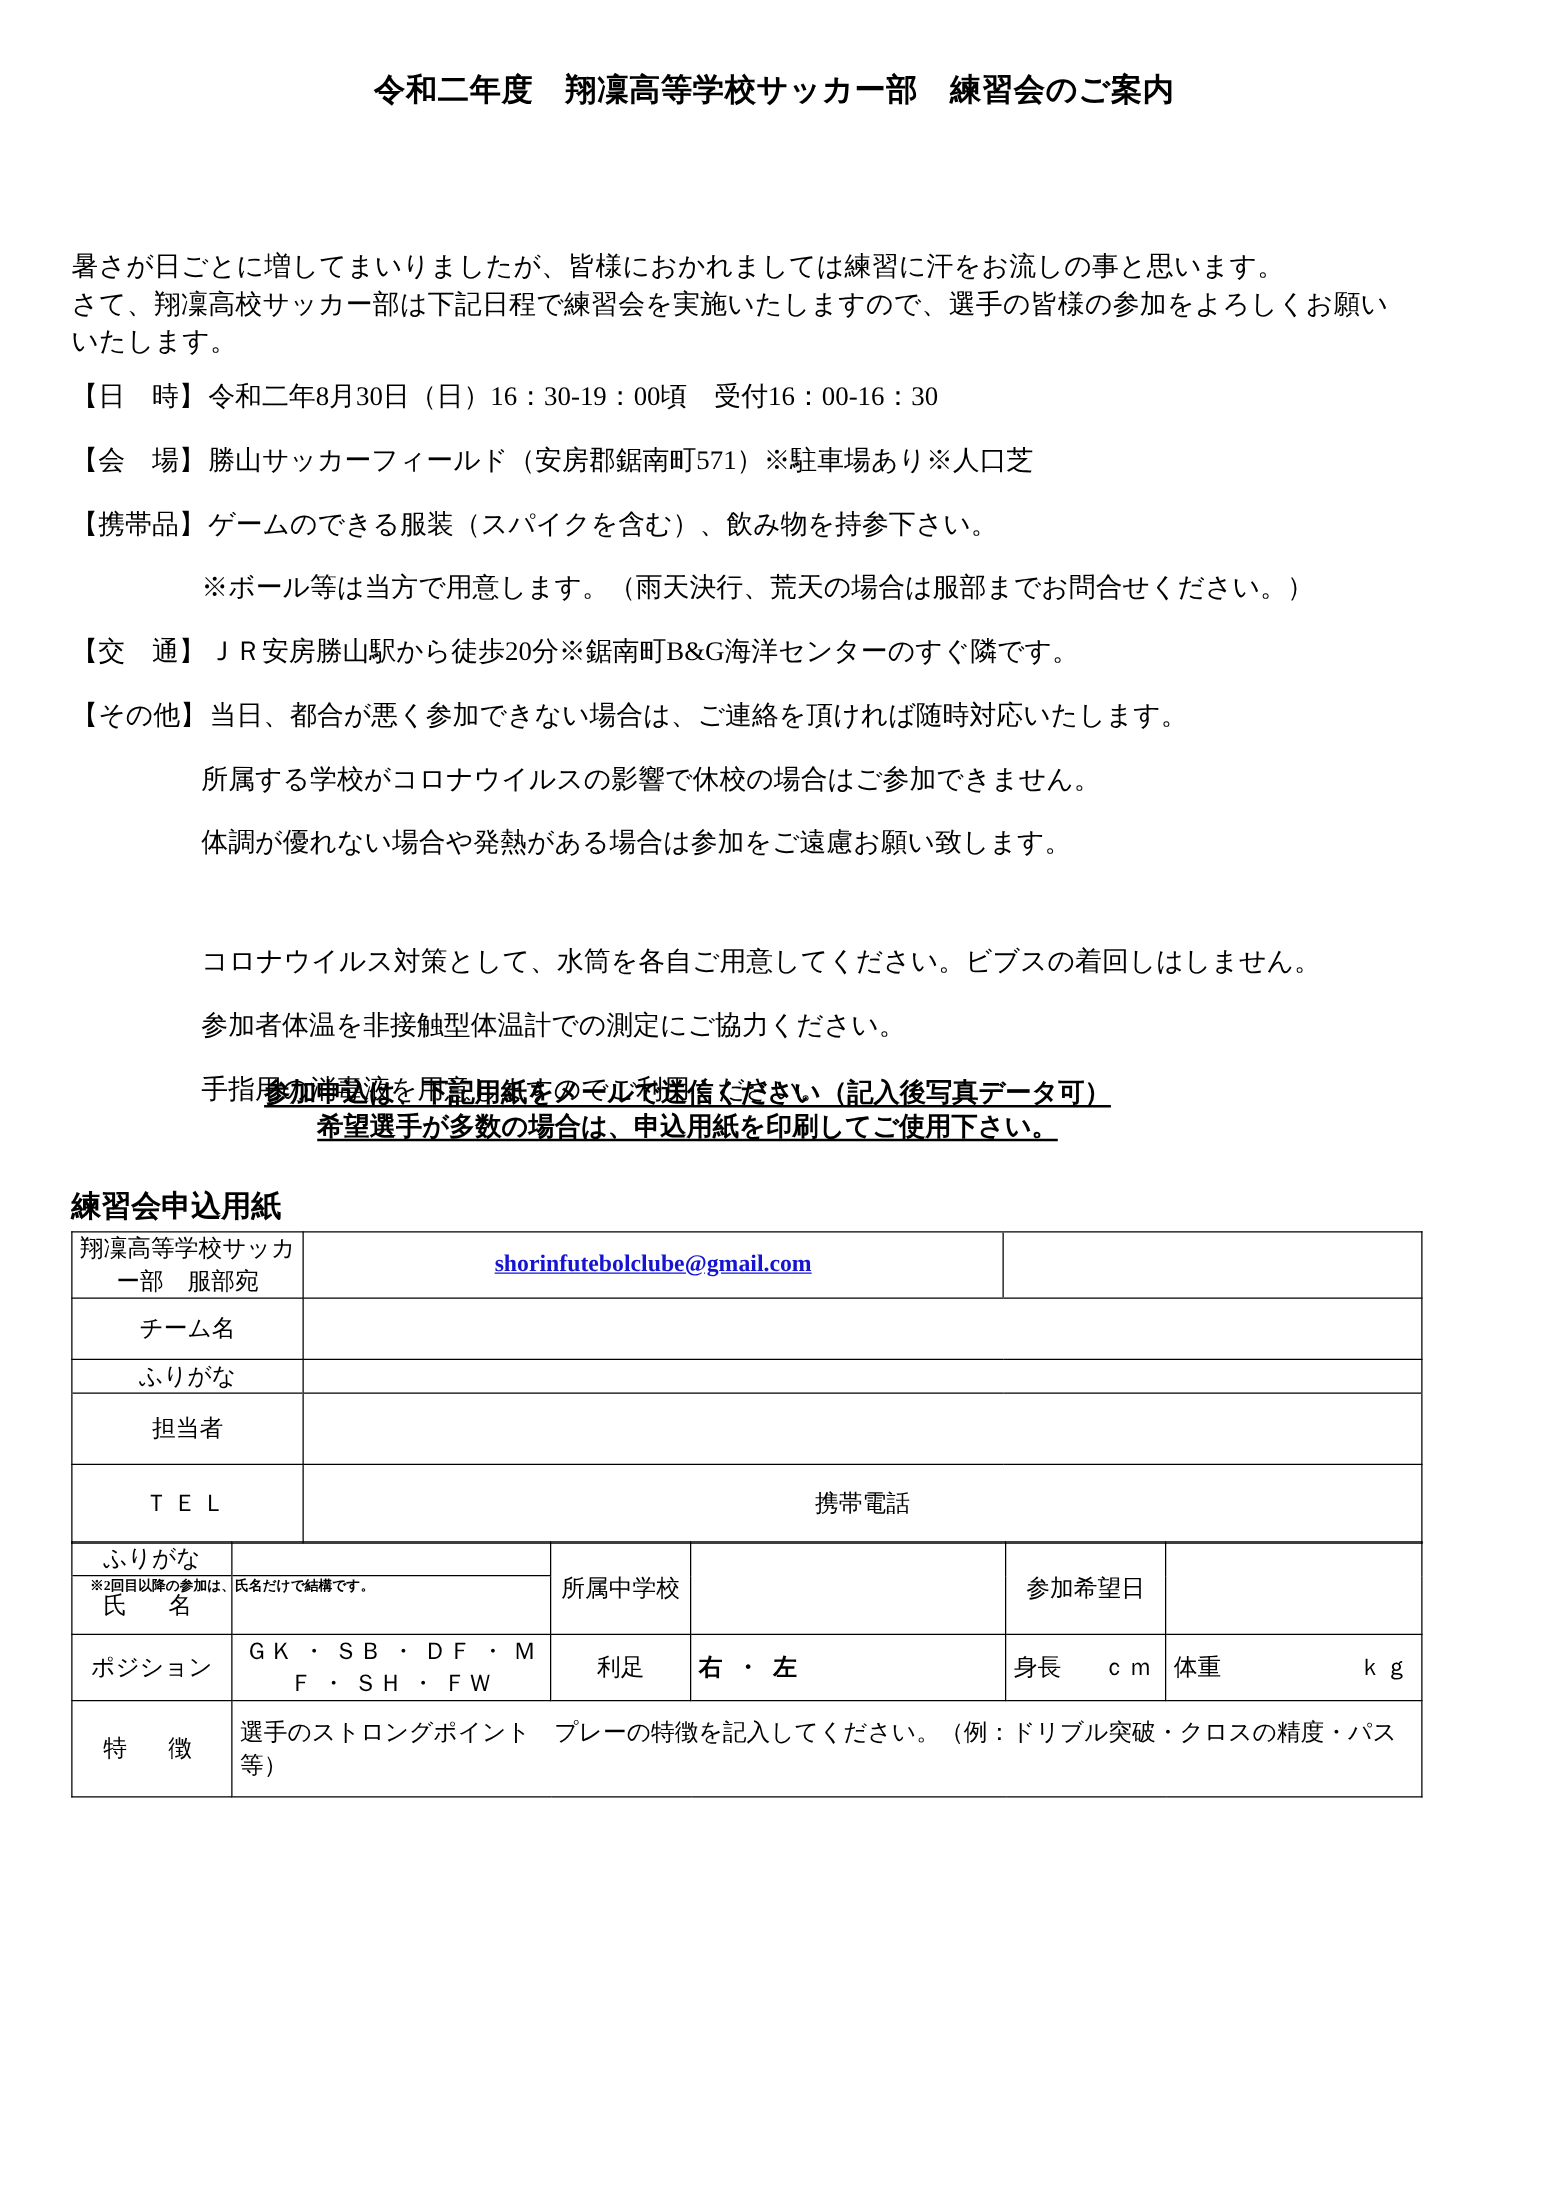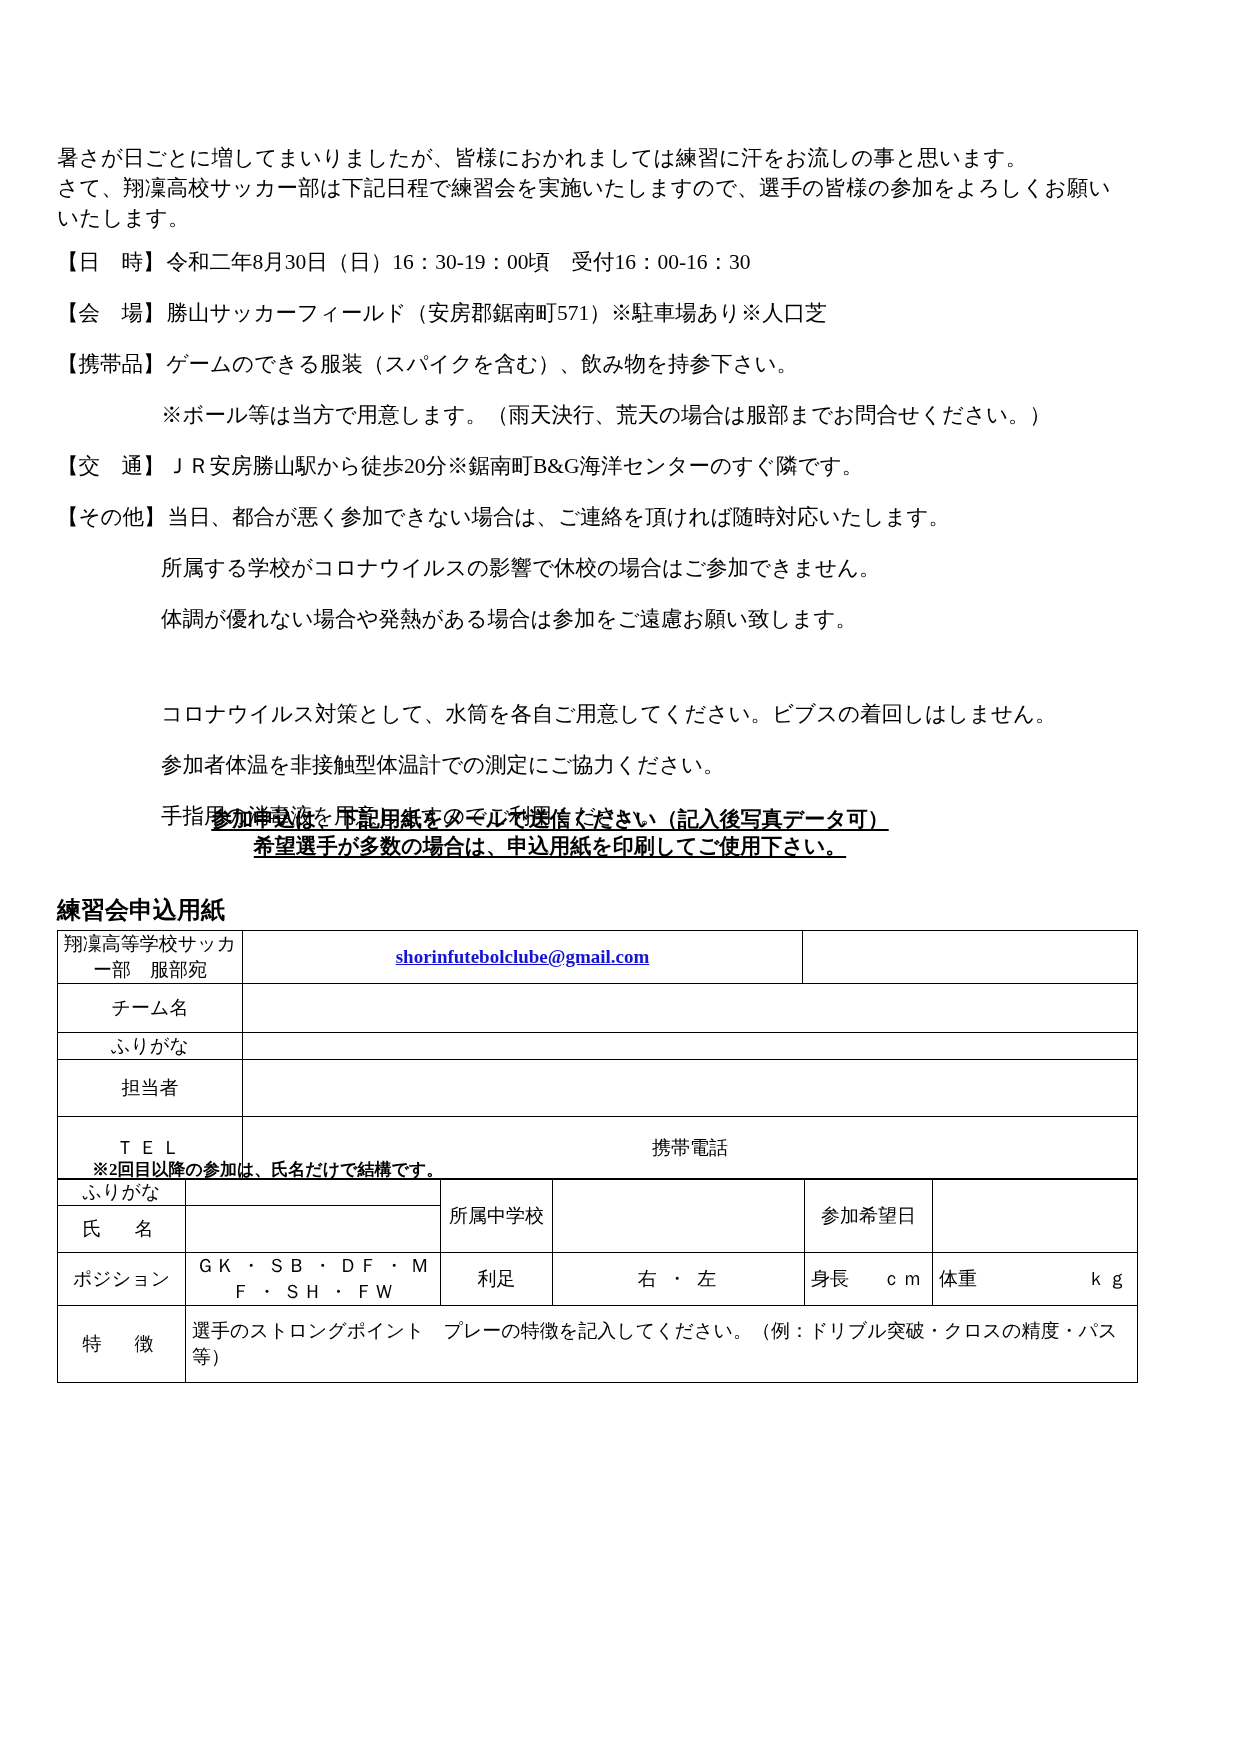--- a/index.html
+++ b/index.html
@@ -162,24 +162,23 @@
     height: 62px;
   }
   .tel-note {
     text-align: center;
     font-size: 13px;
   }
 
   .note-line {
     position: absolute;
     left: 72px;
-    top: 1158px;
-    font-size: 17px;
-    font-weight: bold;
-    margin-left: 20px;
+    top: 1206px;
+    font-size: 11px;
+    font-weight: bold;
   }
 
   .tbl-wrap-2 {
     position: absolute;
     left: 57px;
     top: 1178px;
     width: 1080px;
   }
   table.player {
     border-collapse: collapse;
@@ -218,21 +217,21 @@
     text-align: center;
     font-size: 19px;
     height: 42px;
   }
   .p-pos-val {
     text-align: center;
     font-size: 17px;
     letter-spacing: 1px;
   }
   .p-foot-lbl { text-align: center; font-size: 19px; }
-  .p-foot-val { text-align: center; font-size: 19px; letter-spacing: 3px; }
+  .p-foot-val { font-size: 19px; letter-spacing: 3px; font-weight: bold; }
   .p-h-lbl { text-align: left; font-size: 19px; }
   .p-unit-cm { text-align: right; font-size: 19px; letter-spacing: 2px; }
   .p-w-lbl { text-align: left; font-size: 19px; }
   .p-unit-kg { text-align: center; font-size: 19px; letter-spacing: 2px; }
   .p-feat-lbl {
     text-align: center;
     font-size: 21px;
     letter-spacing: 7px;
     height: 76px;
   }
@@ -243,20 +242,21 @@
   }
   .split-cell { padding: 0 !important; }
   .split-inner { display: flex; align-items: center; height: 100%; }
   .split-inner > div { }
 </style>
 </head>
 <body>
 
 <div class="page">
 
+  <div class="doc-title">令和二年度　翔凜高等学校サッカー部　練習会のご案内</div>
 
   <div class="intro">
     <div>暑さが日ごとに増してまいりましたが、皆様におかれましては練習に汗をお流しの事と思います。</div>
     <div>さて、翔凜高校サッカー部は下記日程で練習会を実施いたしますので、選手の皆様の参加をよろしくお願い</div>
     <div>いたします。</div>
   </div>
 
   <div class="info-list">
 
     <div class="info-row">

